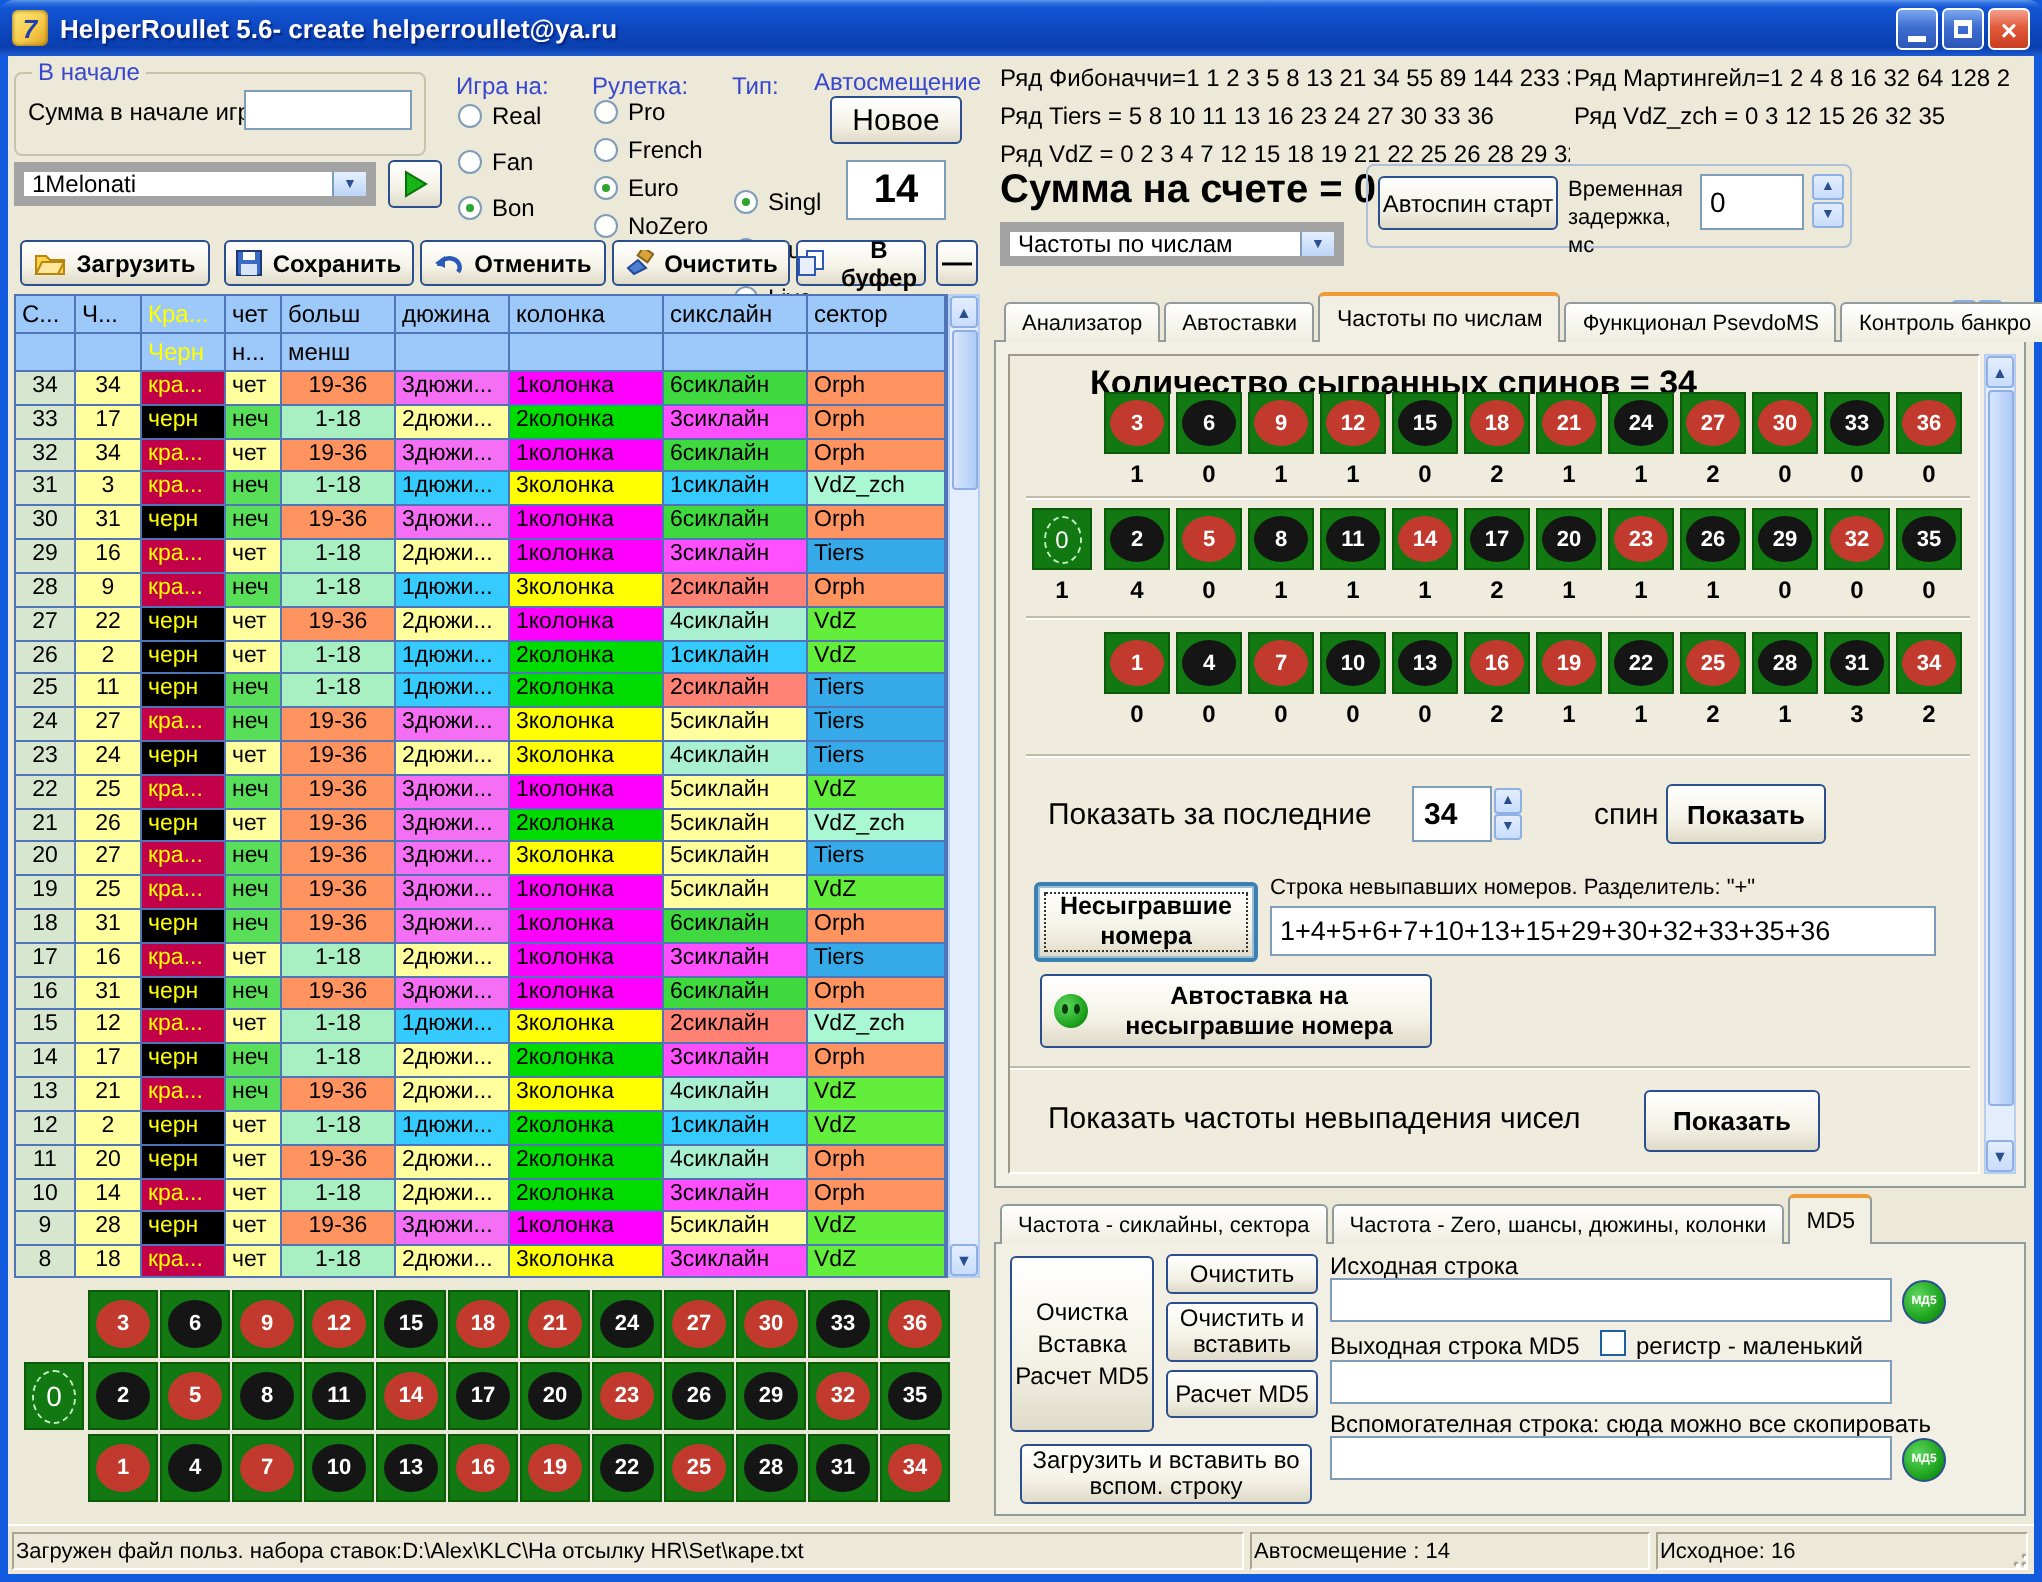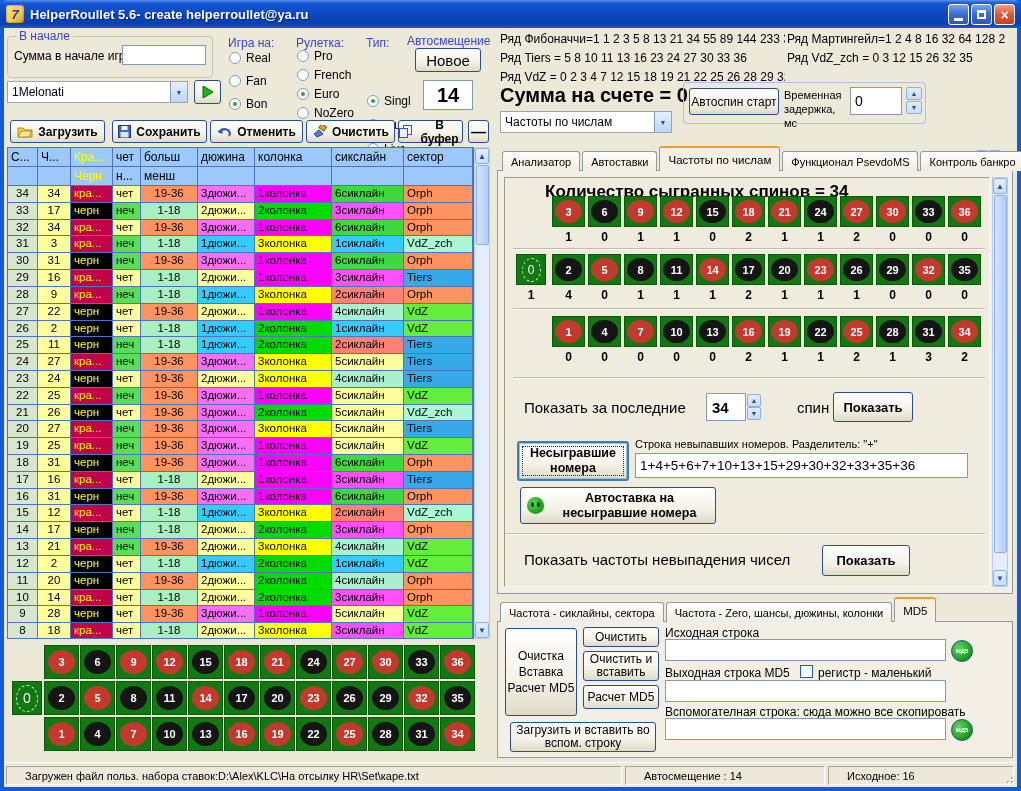--- a/index.html
+++ b/index.html
@@ -32,21 +32,21 @@
     border:1px solid #2B4F8E;border-radius:3px;font-size:12px;color:#000;
     display:flex;align-items:center;justify-content:center;text-align:center;cursor:default;}
   .btn.bold{font-weight:bold;}
   .sunken{background:#fff;border:1px solid #7F9DB9;}
   .groupbox{border:1px solid #C6C3AD;border-radius:4px;}
   .gb-cap{position:absolute;top:-8px;left:8px;background:#ECE9D8;padding:0 3px;color:#3847CE;font-size:12px;}
   .radio-opt{display:flex;align-items:center;gap:5px;height:16px;}
   .rdo{width:12px;height:12px;border:1px solid #7F9DB9;border-radius:50%;background:#fff;position:relative;flex:0 0 12px;}
   .rdo.on::after{content:"";position:absolute;left:3px;top:3px;width:4px;height:4px;border-radius:50%;background:#2FA52F;}
   .rlbl{font-size:12px;}
-  .combo{display:flex;align-items:center;background:#fff;border:1px solid #a3a3a3;}
+  .combo{display:flex;align-items:center;background:#fff;border:5px solid #a3a3a3;}
   .combo-text{flex:1;font-size:12px;padding-left:4px;overflow:hidden;white-space:nowrap;}
   .combo-arrow{width:17px;align-self:stretch;border-left:1px solid #7F9DB9;
     background:linear-gradient(180deg,#E6F0FD,#BCD5F8);display:flex;align-items:center;justify-content:center;
     font-size:7px;color:#2B4F8E;}
   .spin-col{display:flex;flex-direction:column;gap:1px;}
   .spin-btn{width:16px;height:13px;border:1px solid #8FB0E4;border-radius:2px;
     background:linear-gradient(180deg,#E3EEFD,#C8DCFB);color:#2B4F8E;font-size:7px;
     display:flex;align-items:center;justify-content:center;}
   .sep{border-top:1px solid #C0BCA8;border-bottom:1px solid #FFFFFF;height:0;}
 
@@ -101,21 +101,21 @@
   .tab-arrows{display:flex;gap:1px;margin-left:2px;}
   .tab-arrow{width:12px;height:17px;border:1px solid #8FB0E4;border-radius:2px;
     background:linear-gradient(180deg,#E3EEFD,#C8DCFB);color:#2B4F8E;font-size:7px;
     display:flex;align-items:center;justify-content:center;}
   .tabpanel{position:absolute;background:#F2F0E4;border:1px solid #919B9C;}
   .inner-sunken{position:absolute;border:1px solid;border-color:#9C9A87 #FFFFFF #FFFFFF #9C9A87;background:#EFECDD;}
 
   
   .statusbar{position:absolute;left:4px;top:762px;width:1013px;height:25px;background:#ECE9D8;border-top:1px solid #fff;}
   .spanel{position:absolute;top:3px;height:19px;border:1px solid;border-color:#A9A58E #FFFFFF #FFFFFF #A9A58E;
-    font-size:11px;display:flex;align-items:center;padding-left:18px;overflow:hidden;white-space:nowrap;}
+    font-size:11px;display:flex;align-items:center;padding-left:1px;overflow:hidden;white-space:nowrap;}
   .grip{position:absolute;right:2px;bottom:2px;width:12px;height:12px;
     background:
      radial-gradient(circle at 10px 10px,#fff 1px,transparent 1.4px),
      radial-gradient(circle at 6px 10px,#fff 1px,transparent 1.4px),
      radial-gradient(circle at 10px 6px,#fff 1px,transparent 1.4px),
      radial-gradient(circle at 9px 9px,#A9A58E 1px,transparent 1.4px),
      radial-gradient(circle at 5px 9px,#A9A58E 1px,transparent 1.4px),
      radial-gradient(circle at 9px 5px,#A9A58E 1px,transparent 1.4px);}
 
   .focus-btn{border:2px solid #3C7FB1;box-shadow:0 0 0 1px #9ABFD8 inset;}

